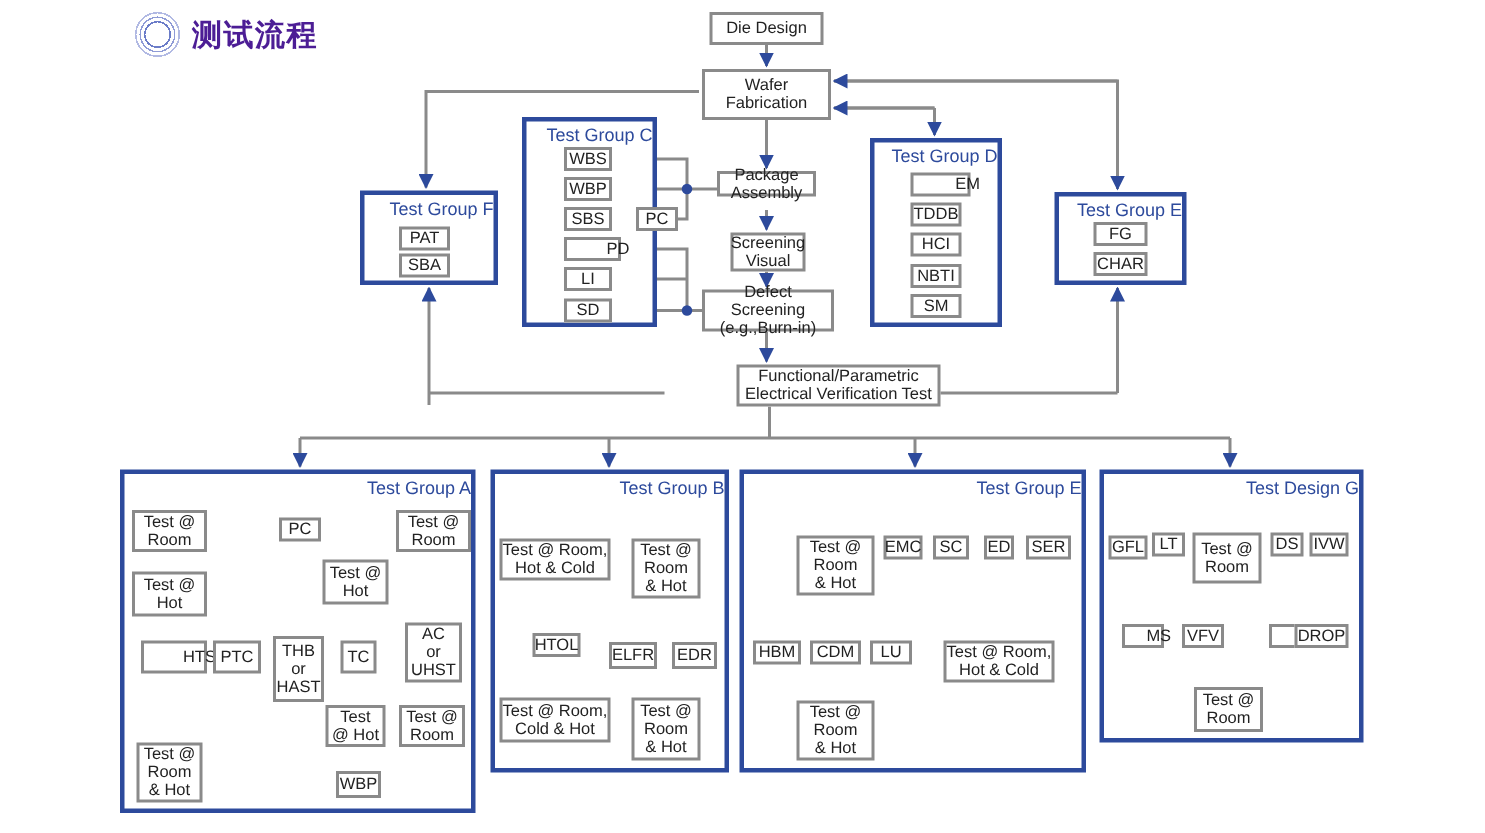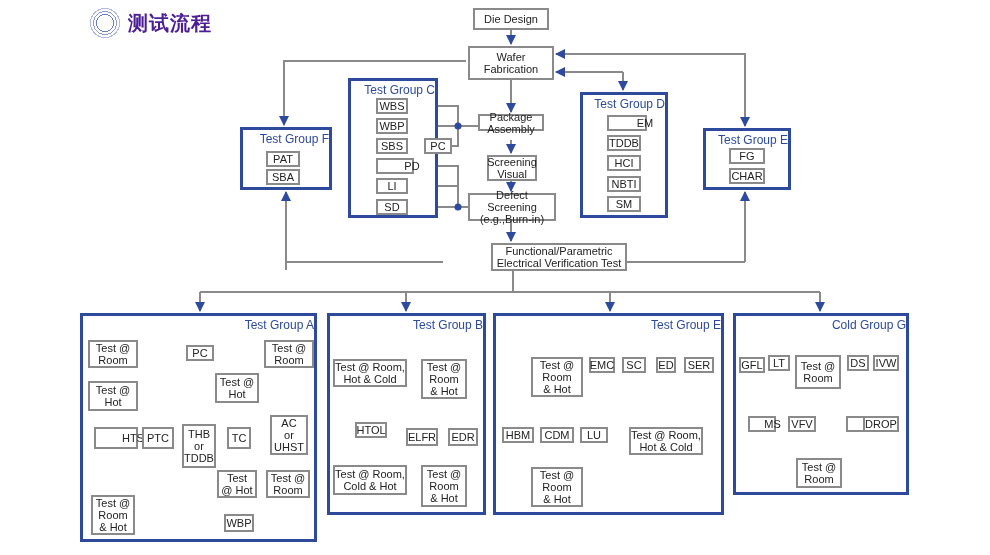--- a/index.html
+++ b/index.html
@@ -184,21 +184,21 @@
 <div class="node" style="left:264px;top:340px;width:50px;height:28px;">Test @
 Room</div>
 <div class="node" style="left:88px;top:381px;width:50px;height:30px;">Test @
 Hot</div>
 <div class="node" style="left:215px;top:373px;width:44px;height:30px;">Test @
 Hot</div>
 <div class="node" style="left:94px;top:427px;width:36px;height:22px;padding-left:40px;">HTSL</div>
 <div class="node" style="left:142px;top:427px;width:32px;height:22px;">PTC</div>
 <div class="node" style="left:182px;top:424px;width:34px;height:44px;">THB
 or
-TDDB</div>
+HAST</div>
 <div class="node" style="left:227px;top:427px;width:24px;height:22px;">TC</div>
 <div class="node" style="left:270px;top:415px;width:38px;height:40px;">AC
 or
 UHST</div>
 <div class="node" style="left:217px;top:470px;width:40px;height:28px;">Test
 @ Hot</div>
 <div class="node" style="left:266px;top:470px;width:44px;height:28px;">Test @
 Room</div>
 <div class="node" style="left:91px;top:495px;width:44px;height:40px;">Test @
 Room
@@ -235,21 +235,21 @@
 <div class="node" style="left:502px;top:427px;width:32px;height:16px;">HBM</div>
 <div class="node" style="left:540px;top:427px;width:34px;height:16px;">CDM</div>
 <div class="node" style="left:580px;top:427px;width:28px;height:16px;">LU</div>
 <div class="node" style="left:531px;top:467px;width:52px;height:40px;">Test  @
 Room
 &amp; Hot</div>
 <div class="node" style="left:629px;top:427px;width:74px;height:28px;">Test  @ Room,
 Hot &amp; Cold</div>
 
 <div class="group" style="left:733px;top:313px;width:176px;height:182px;">
-  <div class="gtitle">Cold Group G</div>
+  <div class="gtitle">Test Design G</div>
 </div>
 <div class="node" style="left:739px;top:357px;width:26px;height:16px;">GFL</div>
 <div class="node" style="left:768px;top:355px;width:22px;height:16px;">LT</div>
 <div class="node" style="left:795px;top:355px;width:46px;height:34px;">Test  @
 Room</div>
 <div class="node" style="left:847px;top:355px;width:22px;height:16px;">DS</div>
 <div class="node" style="left:873px;top:355px;width:26px;height:16px;">IVW</div>
 <div class="node" style="left:748px;top:416px;width:28px;height:16px;padding-left:21px;">MS</div>
 <div class="node" style="left:788px;top:416px;width:28px;height:16px;">VFV</div>
 <div class="node" style="left:846px;top:416px;width:24px;height:16px;padding-left:38px;">CA</div>

